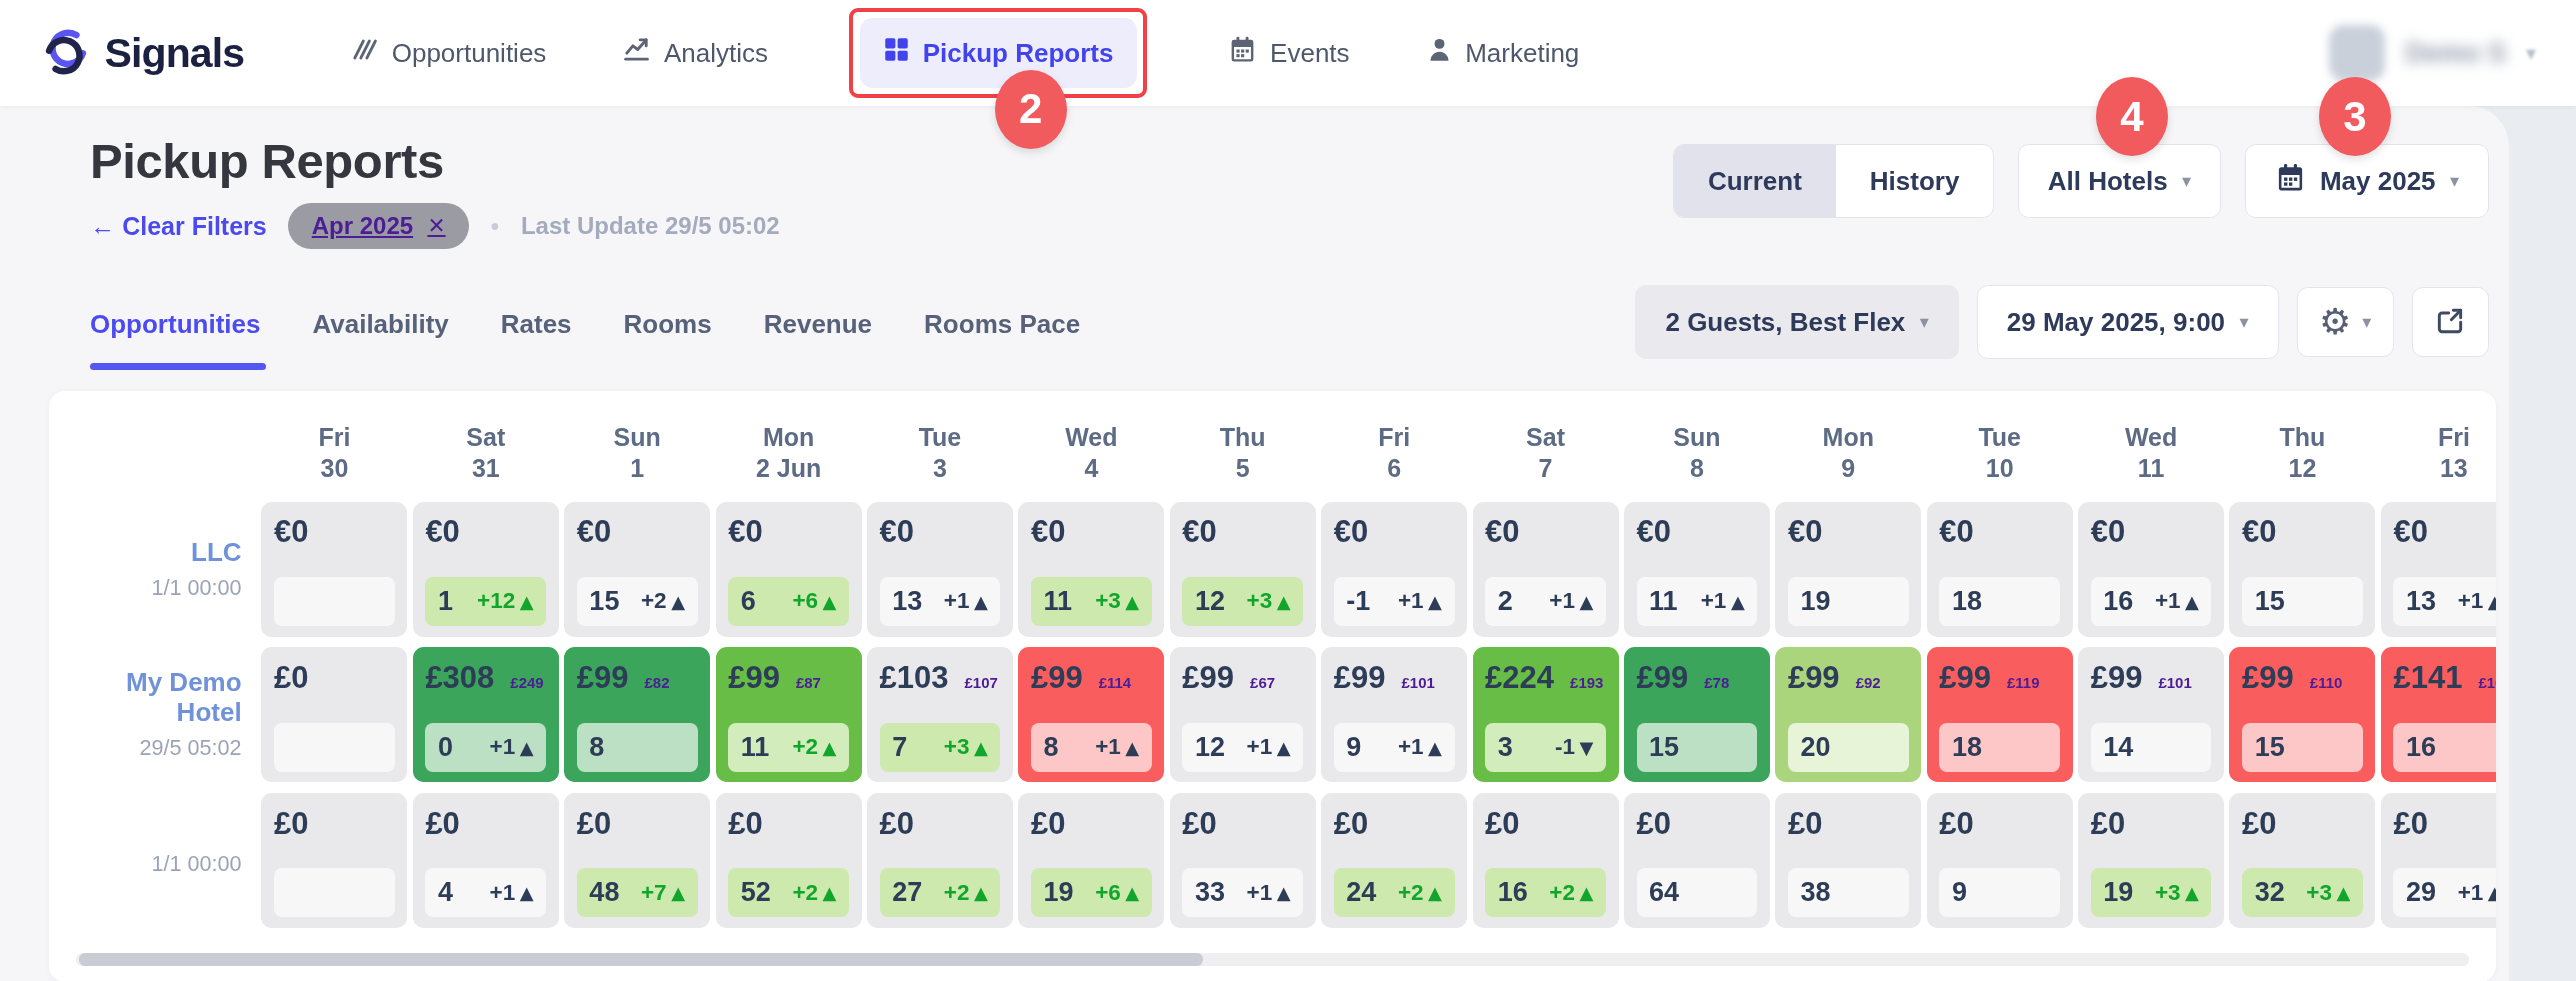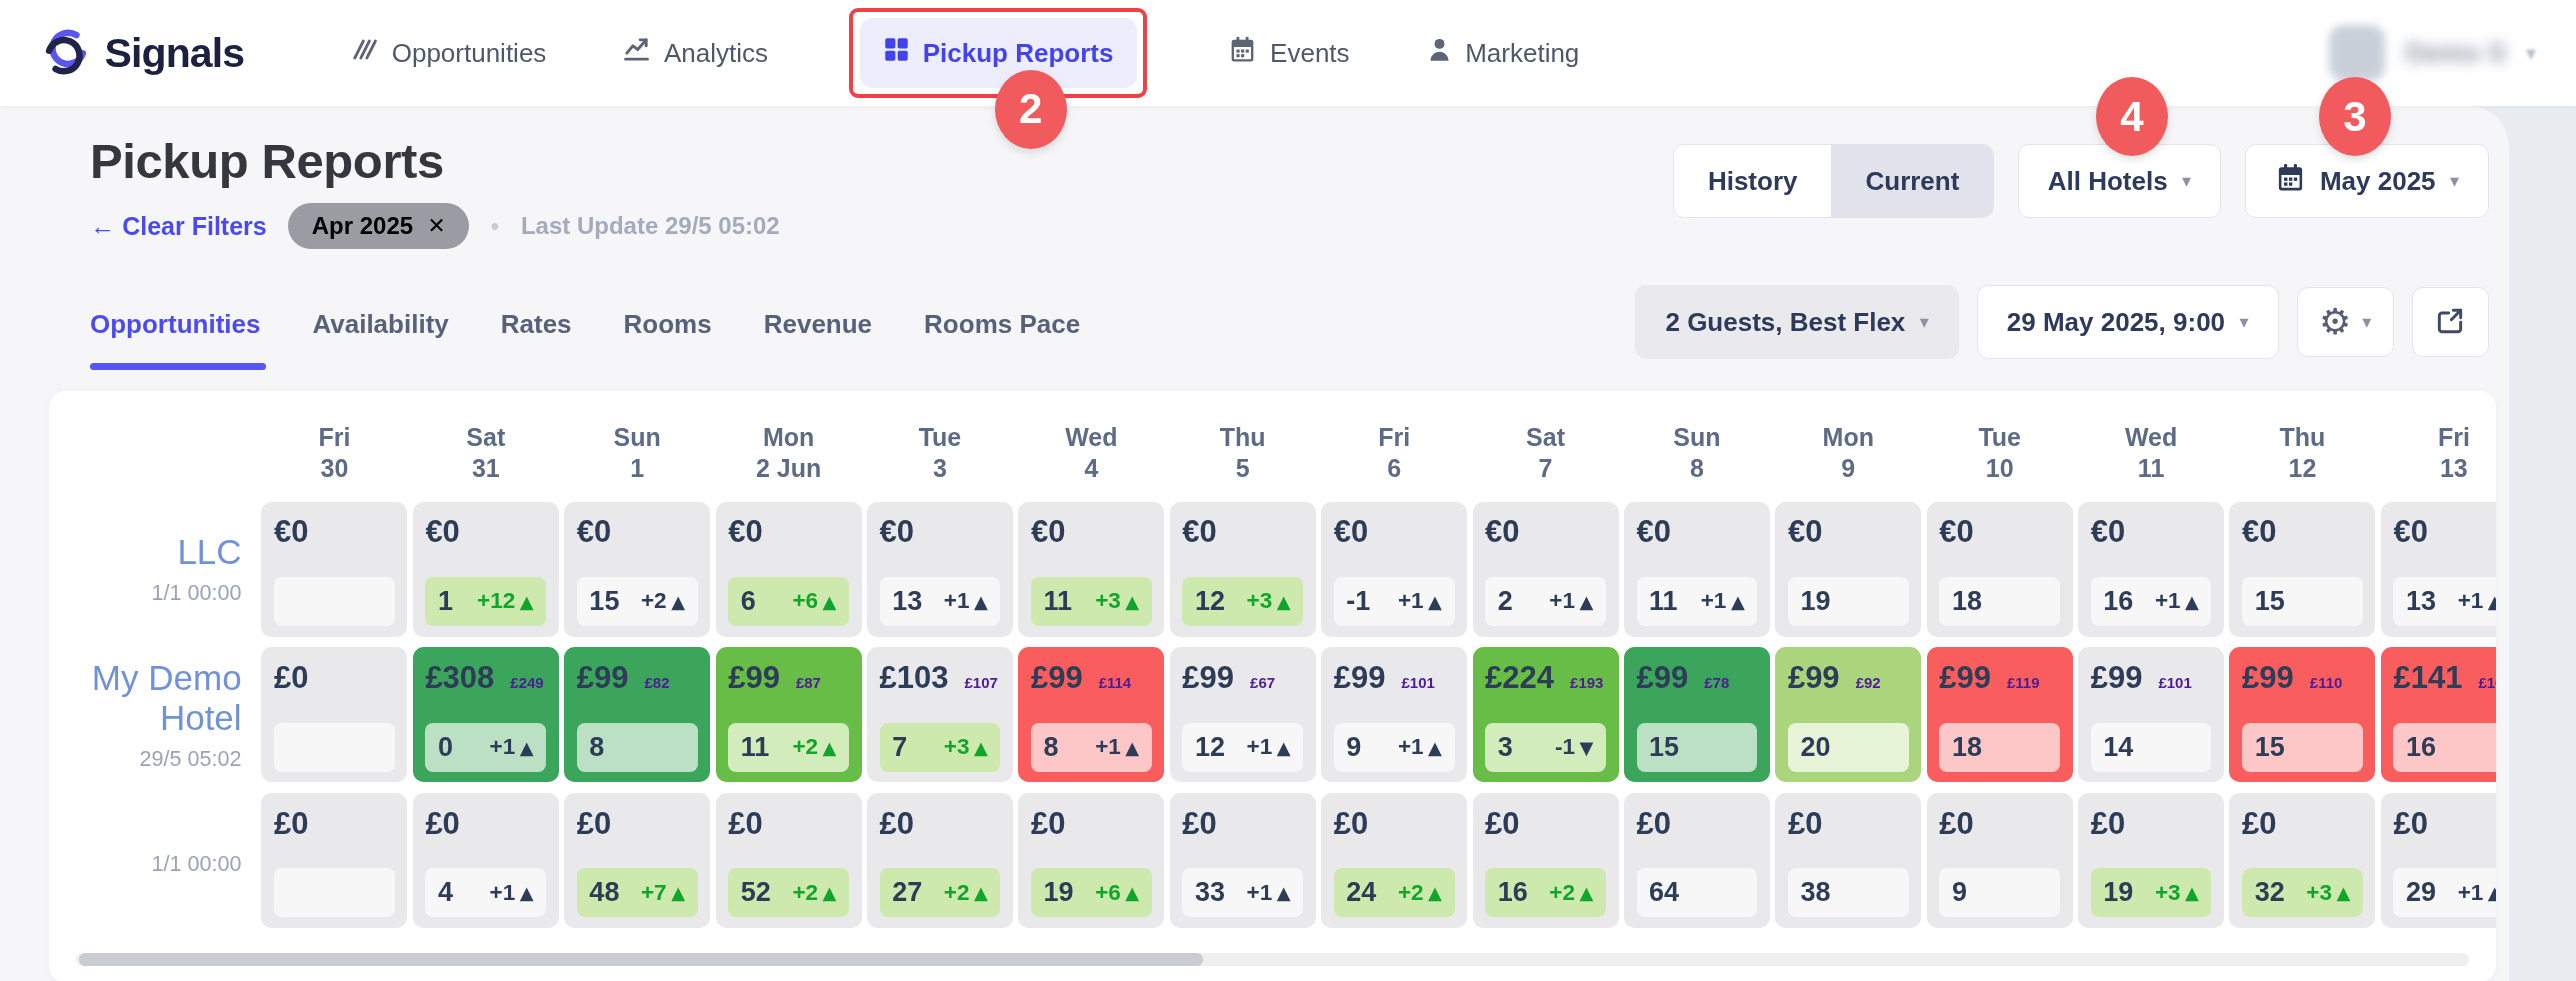--- a/index.html
+++ b/index.html
@@ -31,22 +31,22 @@
 
   
   .content { position:relative; width:2509px; height:875px; background:#f6f6f8;
     border-top-right-radius:40px; overflow:hidden; }
   .badge-4 { left:2096px; top:77px; } .badge-3 { left:2319px; top:77px; }
 
   .page-head { padding:27px 0 0 90px; }
   .page-title { font-size:49px; font-weight:700; color:#36363e; letter-spacing:-0.4px; }
   .filters-row { display:flex; align-items:center; gap:21.6px; margin-top:14.4px; }
   .clear-filters { font-size:25px; font-weight:700; color:#4a4af0; cursor:pointer; display:flex; gap:7.2px; align-items:center; }
-  .chip { display:flex; align-items:center; gap:14.4px; background:#9b9ba3; color:#000000;
-    font-size:24px; font-weight:700; border-radius:898px; padding:9px 23.4px; cursor:pointer; }
+  .chip { display:flex; align-items:center; gap:14.4px; background:#9b9ba3; color:#4c1d95;
+    font-size:24px; font-weight:700; border-radius:898px; padding:9px 23.4px; cursor:pointer;text-decoration:underline; }
   .chip-x { font-size:21.6px; }
   .dot-sep { color:#c6cdd8; font-size:25px; }
   .last-update { font-size:24px; color:#a3abbc; font-weight:600; }
 
   .head-controls { position:absolute; top:38px; right:20px; display:flex; gap:23.4px; align-items:center; }
   .segmented { display:flex; height:74px; border:1.8px solid #e3e4ea; border-radius:10.8px; overflow:hidden; background:#fff; }
   .seg { display:flex; align-items:center; padding:0 34px; font-size:26px; color:#2e3a59; font-weight:600; cursor:pointer; }
   .seg.selected { background:#e2e2ed; }
   .btn { height:74px; display:flex; align-items:center; gap:14.4px; background:#fff;
     border:1.8px solid #e3e4ea; border-radius:10.8px; padding:0 29px; font-size:26px; font-weight:700;
@@ -67,21 +67,21 @@
   .gear-glyph { font-family:"DejaVu Sans",sans-serif; font-size:36px; color:#565f74; line-height:1; }
 
   
   .card { margin:25px 13.5px 0 49px; width:2447px; background:#fff; border-radius:16px;
     padding:23.4px 18px 16px 18px; overflow:hidden; box-shadow:0 1.8px 7.2px rgba(30,30,70,.04); }
   .grid { display:grid; grid-template-columns:189px repeat(15,146px); column-gap:5.4px; row-gap:10.8px; }
   .col-head { height:76px; display:flex; flex-direction:column; align-items:center; justify-content:center;
     font-size:25px; font-weight:700; color:#5d6b85; line-height:1.25; }
   .row-label { display:flex; flex-direction:column; justify-content:center; align-items:flex-end;
     text-align:right; padding-right:14.4px; cursor:pointer; }
-  .row-name { font-size:35px; font-weight:400; color:#7092d8; line-height:1.15; }
+  .row-name { font-size:26px; font-weight:700; color:#7092d8; line-height:1.15; }
   .row-upd { font-size:21.6px; color:#9aa4b6; margin-top:7.2px; }
   .cell { height:135px; border-radius:10.8px; padding:12.6px 12.6px 10.8px 12.6px;
     display:flex; flex-direction:column; cursor:pointer; }
   .price-row { display:flex; align-items:baseline; }
   .price { font-size:31px; font-weight:700; color:#2e3d57; }
   .price2 { font-size:15px; font-weight:700; color:#4c1d95; margin-left:16px; }
   .cell-sub { margin-top:auto; height:49px; border-radius:8px; padding:0 12.6px;
     display:flex; align-items:center; justify-content:space-between; }
   .num { font-size:27px; font-weight:600; color:#2e3d57; }
   .chg { display:flex; align-items:center; gap:4.5px; font-size:22.5px; font-weight:700;margin-left:10px; }
@@ -179,22 +179,22 @@
         <span>Apr 2025</span>
         <span class="chip-x">✕</span>
       </span>
       <span class="dot-sep">•</span>
       <span class="last-update">Last Update 29/5 05:02</span>
     </div>
   </div>
 
   <div class="head-controls">
     <div class="segmented">
+      <div class="seg selected">Current</div>
       <div class="seg">History</div>
-      <div class="seg selected">Current</div>
     </div>
     <div class="btn">
       <span>All Hotels</span>
       <span class="caret">▾</span>
     </div>
     <div class="btn">
       <span>
         <svg width="31" height="31" viewBox="0 0 24 24" fill="#2e3a59">
           <path d="M5 4h14a2 2 0 0 1 2 2v14a2 2 0 0 1-2 2H5a2 2 0 0 1-2-2V6a2 2 0 0 1 2-2zm0 6v10h14V10H5z"></path>
           <rect x="7" y="1.5" width="2.4" height="4" rx="1"></rect>

